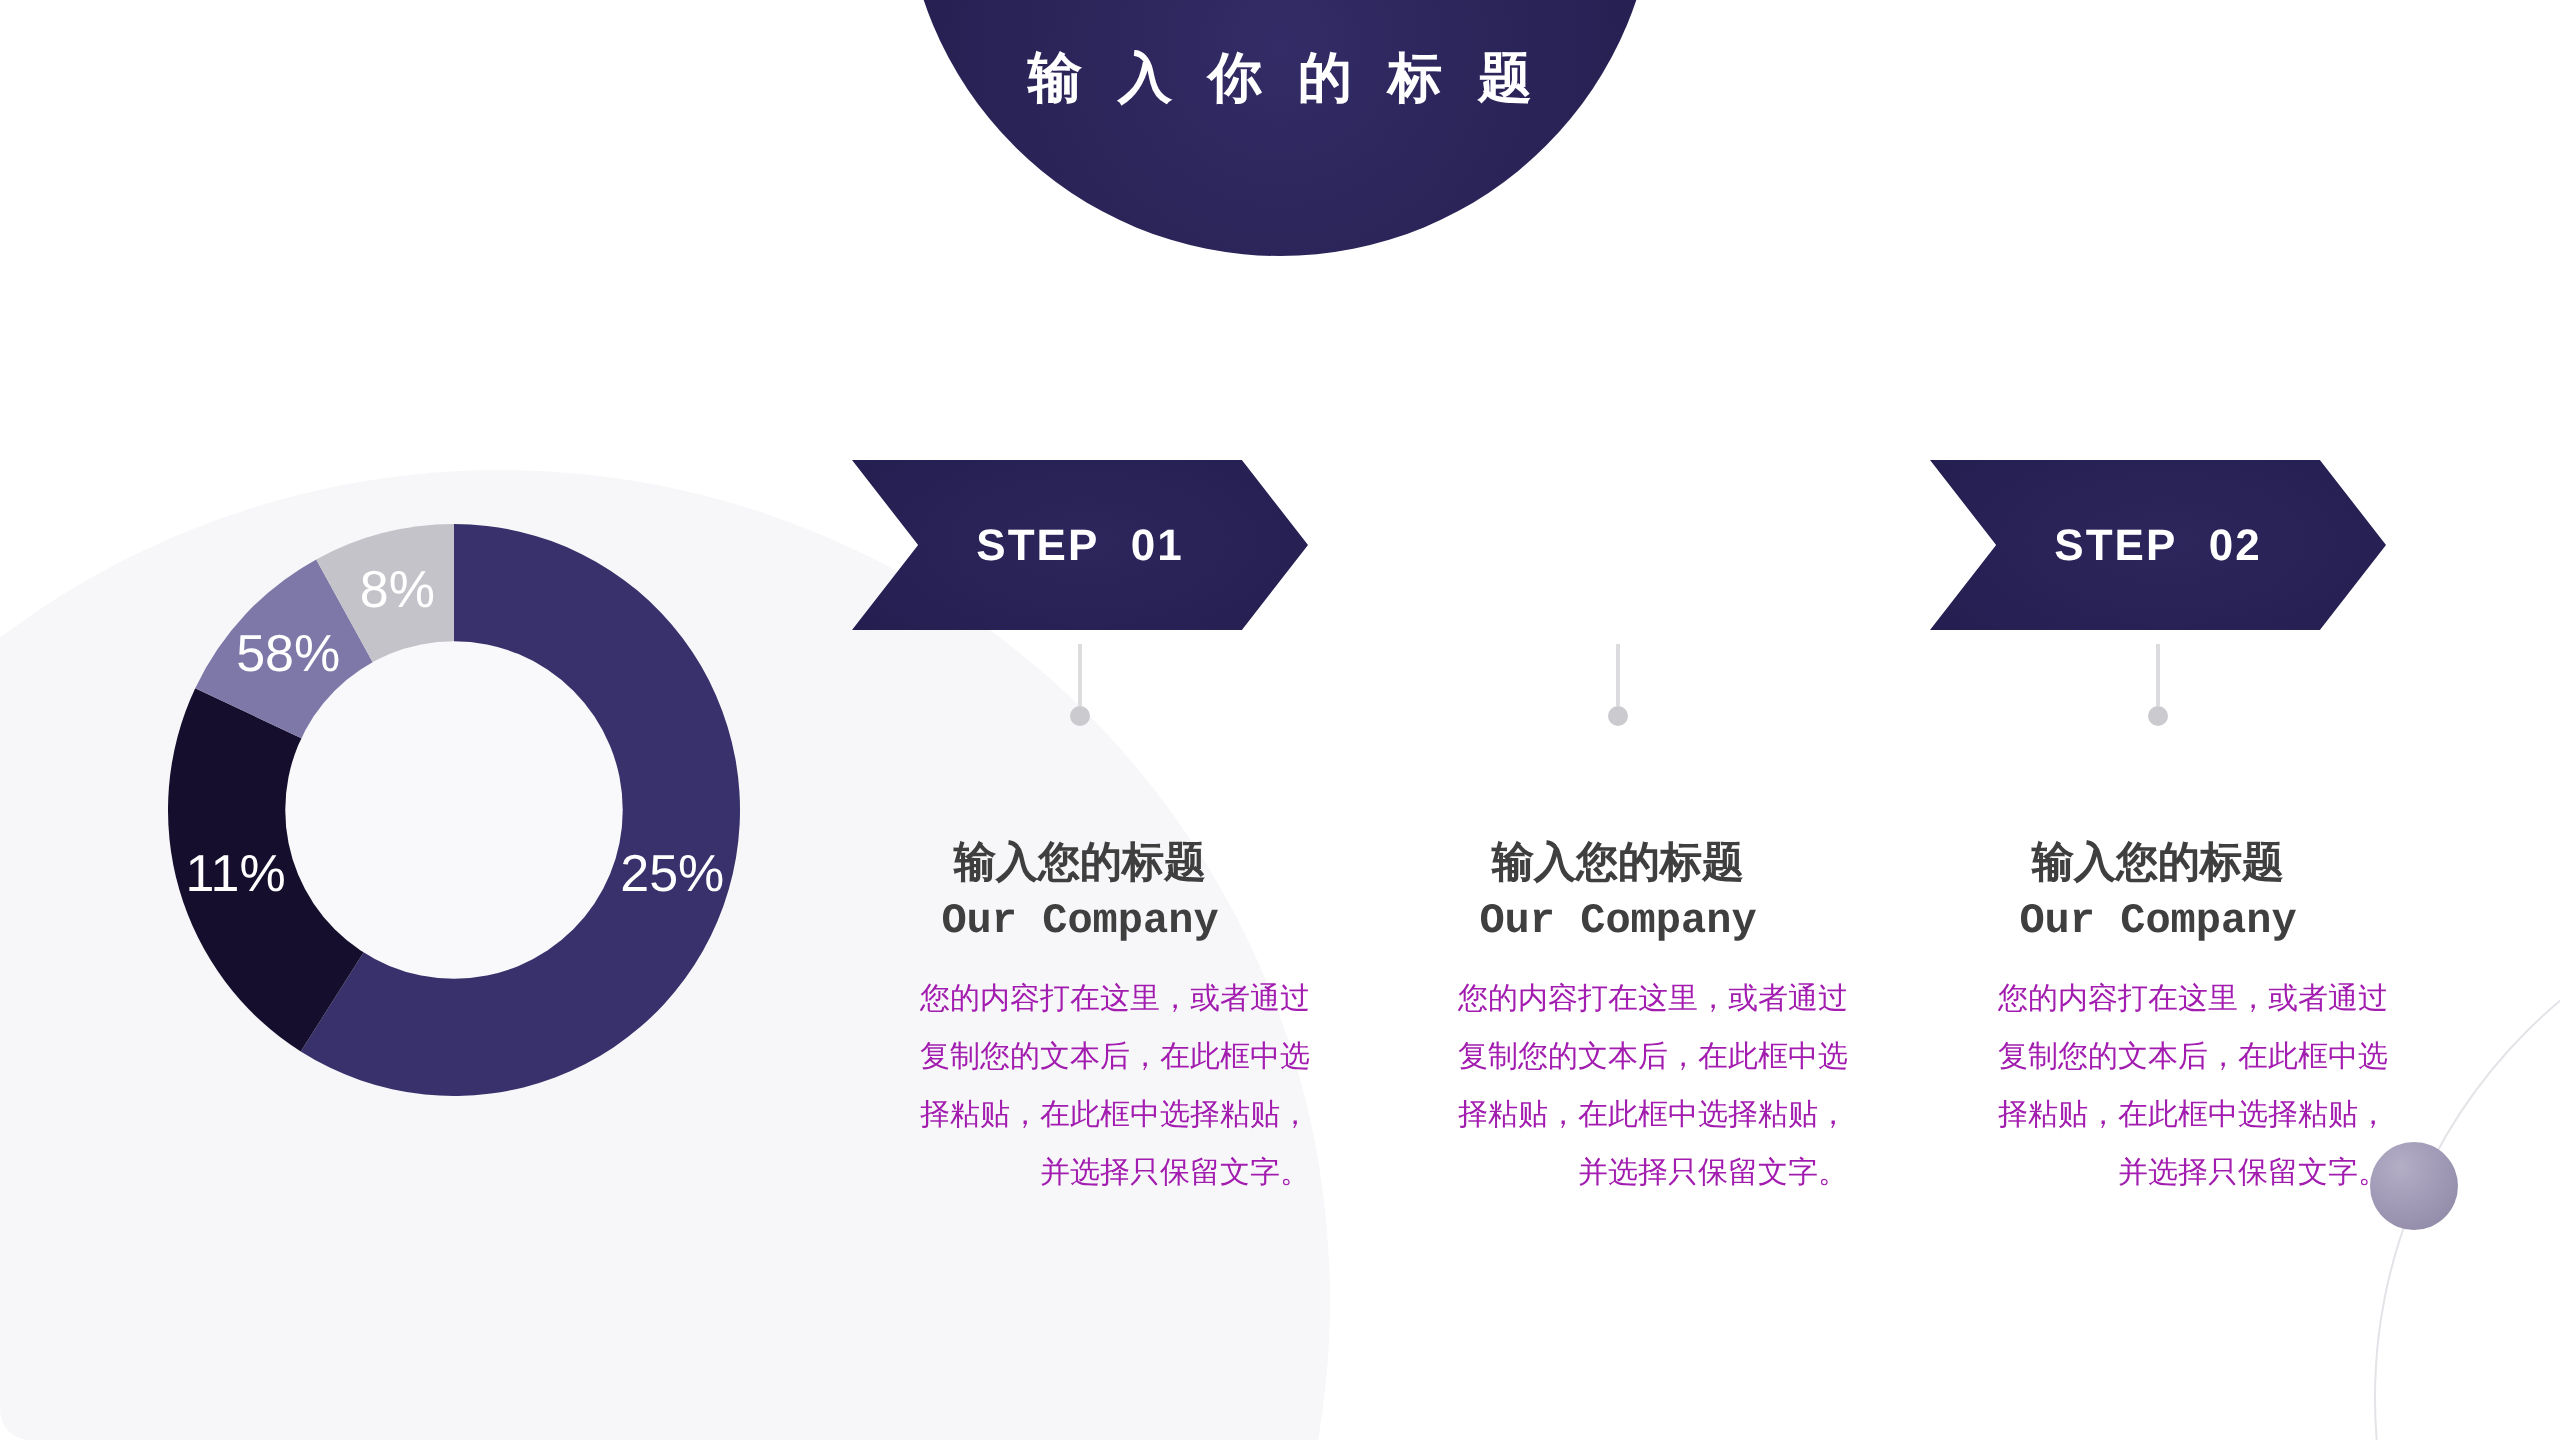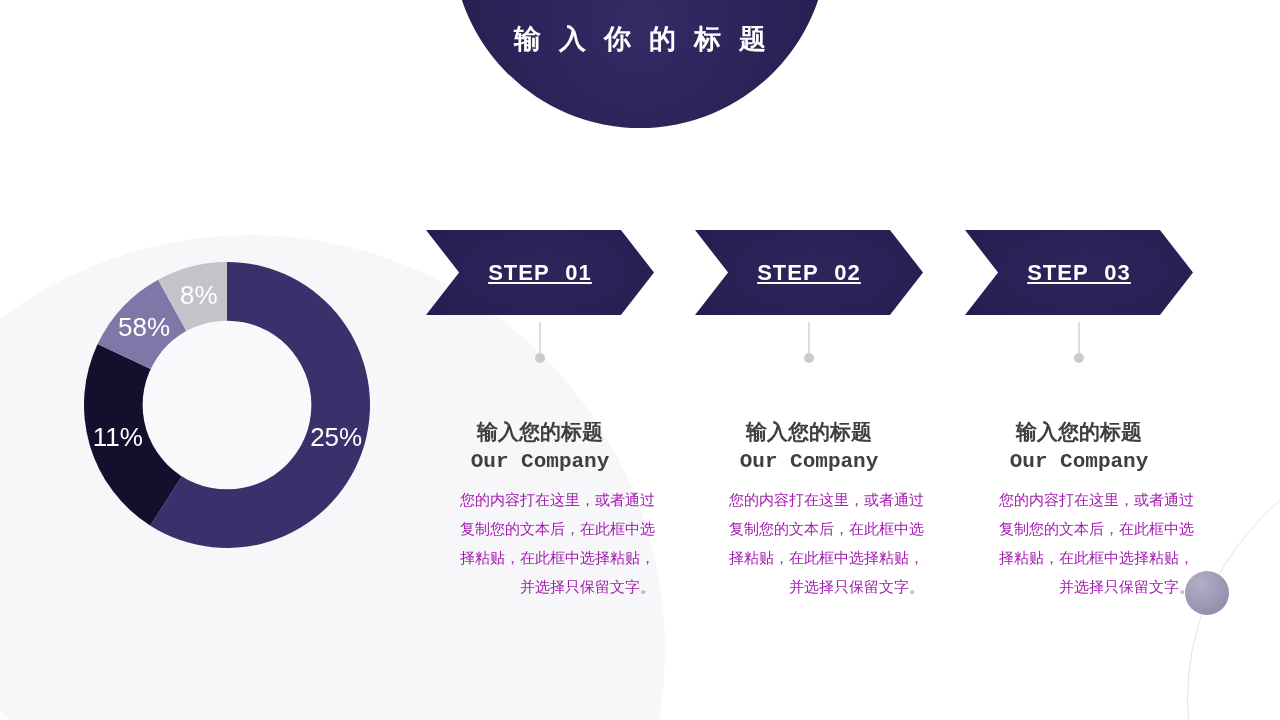--- a/index.html
+++ b/index.html
@@ -45,21 +45,21 @@
   .step-2{left:674px;}
   .step-3{left:944px;}
   .arrow{
     position:absolute;left:21px;top:0;width:228px;height:85px;
     background:radial-gradient(ellipse 130% 170% at 52% 48%, #2c265c 0%, #231d4f 55%, #181338 100%);
     clip-path:polygon(0% 0%, 85.5% 0%, 100% 50%, 85.5% 100%, 0% 100%, 14.5% 50%);
     display:flex;align-items:center;justify-content:center;
   }
   .arrow-label{
     color:#ffffff;font-size:22px;font-weight:bold;
-    letter-spacing:1px;word-spacing:9px;text-decoration:underline;
+    letter-spacing:1px;word-spacing:9px;
   }
   .connector-line{
     position:absolute;left:50%;top:92px;width:2px;height:31px;
     margin-left:-1px;background:#dcdcde;
   }
   .connector-dot{
     position:absolute;left:50%;top:123px;width:10px;height:10px;margin-left:-5px;
     border-radius:50%;background:#cbcbcf;
   }
   .step-heading{
@@ -107,38 +107,35 @@
       <div>输入您的标题</div>
       <div>Our Company</div>
     </div>
     <div class="step-body">您的内容打在这里，或者通过
 复制您的文本后，在此框中选
 择粘贴，在此框中选择粘贴，
 并选择只保留文字。</div>
   </div>
 
   <div class="step step-2">
-    <div class="arrow">
-      <span class="arrow-label">STEP 02</span>
-    </div>
     <div class="connector-line"></div>
     <div class="connector-dot"></div>
     <div class="step-heading">
       <div>输入您的标题</div>
       <div>Our Company</div>
     </div>
     <div class="step-body">您的内容打在这里，或者通过
 复制您的文本后，在此框中选
 择粘贴，在此框中选择粘贴，
 并选择只保留文字。</div>
   </div>
 
   <div class="step step-3">
     <div class="arrow">
-      <span class="arrow-label">STEP 03</span>
+      <span class="arrow-label">STEP 02</span>
     </div>
     <div class="connector-line"></div>
     <div class="connector-dot"></div>
     <div class="step-heading">
       <div>输入您的标题</div>
       <div>Our Company</div>
     </div>
     <div class="step-body">您的内容打在这里，或者通过
 复制您的文本后，在此框中选
 择粘贴，在此框中选择粘贴，

